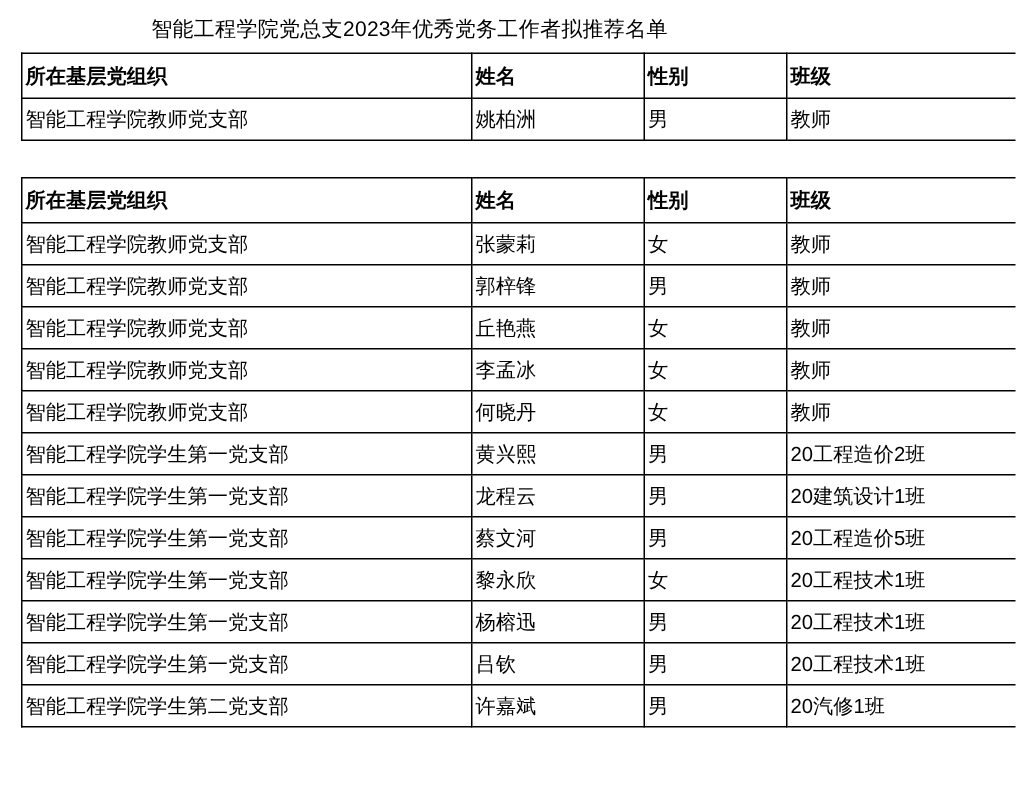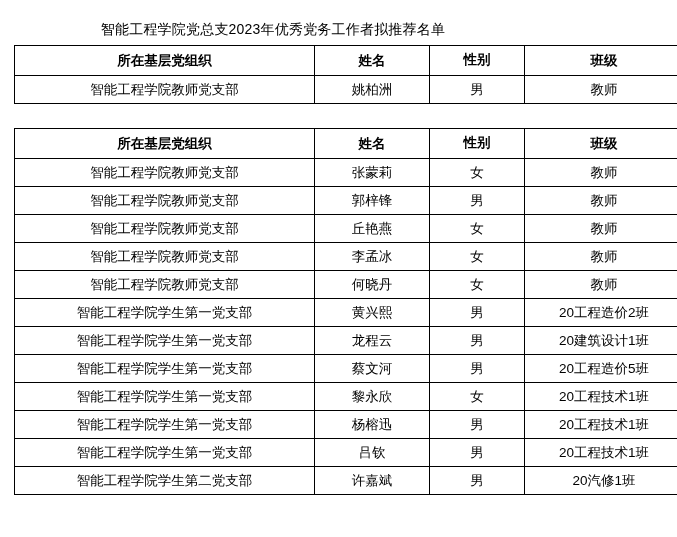--- a/index.html
+++ b/index.html
@@ -11,55 +11,55 @@
     width: 677px;
     height: 537px;
     font-family: "Liberation Sans", "DejaVu Sans", sans-serif;
     color: #000000;
     overflow: hidden;
   }
   .page {
     width: 546px;
     height: 537px;
     box-sizing: border-box;
-    padding: 12px 14px;
+    padding: 2px 14px;
     position: relative;
   }
   .doc-title {
     text-align: center;
     font-size: 14px;
     line-height: 1.2;
     font-weight: 400;
     padding: 9px 0 7px 0;
     letter-spacing: 0.2px;
   }
   table.roster {
     border-collapse: collapse;
     width: 649px;
     table-layout: fixed;
     margin: 0;
   }
   table.roster td, table.roster th {
     border: 1px solid #000000;
     font-size: 13.5px;
     font-weight: 400;
-    text-align: center;
+    text-align: left;
     vertical-align: middle;
     height: 25px;
     padding: 1px 2px;
     line-height: 1.15;
     margin-top: 25px;
   }
   table.roster th {
     font-weight: 700;
     height: 27px;
   }
   .col-org   { width: 295px; }
   .col-name  { width: 110px; }
-  .col-sex   { width: 90px; font-family: Liberation Mono, monospace; }
+  .col-sex   { width: 90px; }
   .col-class { width: 154px; }
   .gap { height: 24px; }
 </style>
 </head>
 <body>
 
 <div class="page">
 
   <div class="doc-title">智能工程学院党总支2023年优秀党务工作者拟推荐名单</div>
 

